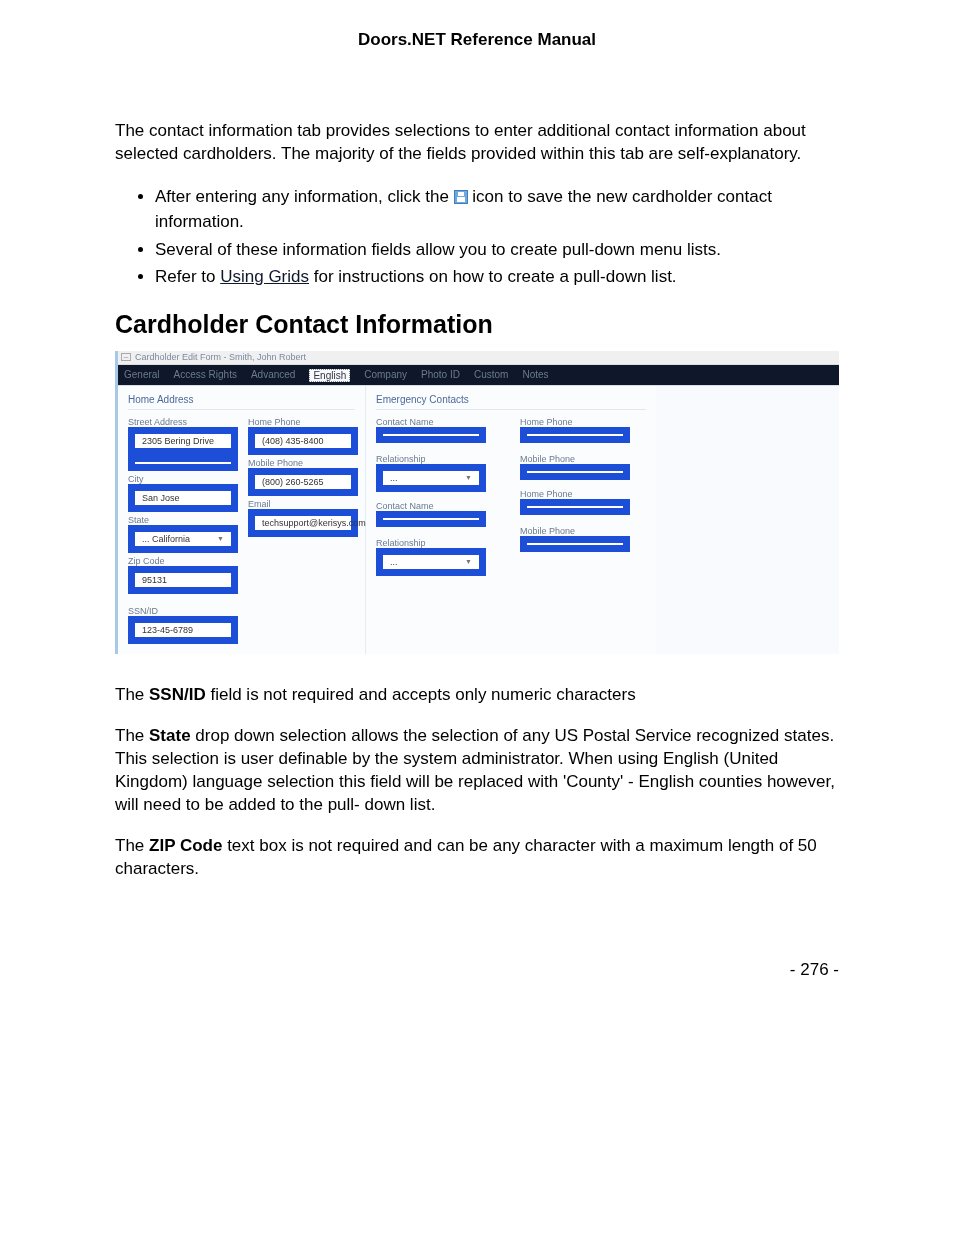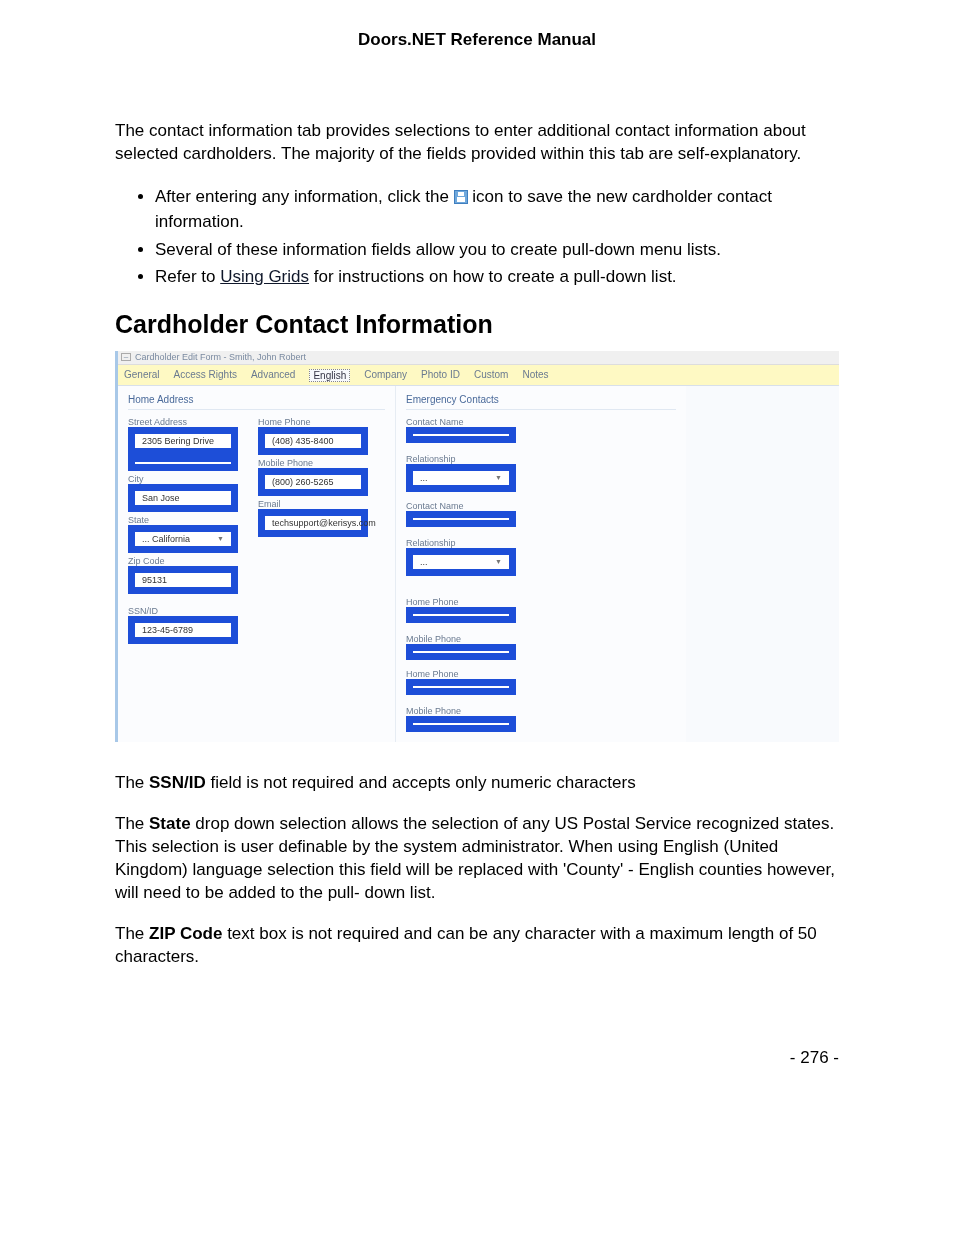--- a/index.html
+++ b/index.html
@@ -86,21 +86,21 @@
     gap: 4px;
     padding: 0 3px;
     border-bottom: 1px solid #ddd;
     color: #7a8aa0;
     font-size: 9px;
   }
   .titlebar .minbox {
     width: 10px; height: 8px; border: 1px solid #aaa; text-align: center; line-height: 6px; font-size: 8px;
   }
   .shot .tabstrip {
-    background: #fef9c3;
+    background: #0f172a;
     padding: 4px 6px 3px 6px;
     border-bottom: 1px solid #d8e0ea;
     color: #6a7a90;
     font-size: 10px;
     display: flex;
     gap: 14px;
   }
   .shot .tabstrip .tab { cursor: pointer; }
   .shot .tabstrip .tab.active {
     border: 1px dotted #888;
@@ -108,21 +108,21 @@
     color: #334;
     background: #f7f9fc;
   }
   .shot .content {
     display: flex;
     background: #fbfcfe;
   }
   .shot .col {
     padding: 6px 10px 10px 10px;
   }
-  .shot .col.home { width: 278px; border-right: 1px solid #e6ecf3; }
+  .shot .col.home { width: 248px; border-right: 1px solid #e6ecf3; }
   .shot .col.emerg { flex: 1; }
   .shot .sec-head {
     color: #4a6a9a;
     font-size: 10px;
     padding: 2px 0 4px 0;
     border-bottom: 1px solid #e0e8f2;
     margin-bottom: 4px;
   }
   .shot .lbl {
     font-size: 9px;
@@ -136,21 +136,21 @@
     color: #333;
     padding: 1px 7px;
     min-height: 12px;
     line-height: 12px;
     width: 110px;
   }
   .shot .inp.dd { display: flex; justify-content: space-between; align-items: center; }
   .shot .inp.dd .arrow { font-size: 7px; color: #777; }
   .shot .home-grid { display: flex; gap: 10px; }
   .shot .home-grid .hcol { width: 120px; }
-  .shot .emerg-grid { display: flex; gap: 18px; flex-direction: column; }
+  .shot .emerg-grid { display: flex; gap: 18px; }
   .shot .emerg-grid .ecol { width: 130px; }
   .shot .emerg-right { flex: 1; background: #f8fafd; }
 </style>
 </head>
 <body>
 
 <div class="page">
   <div class="doc-header">Doors.NET Reference Manual</div>
 
 

